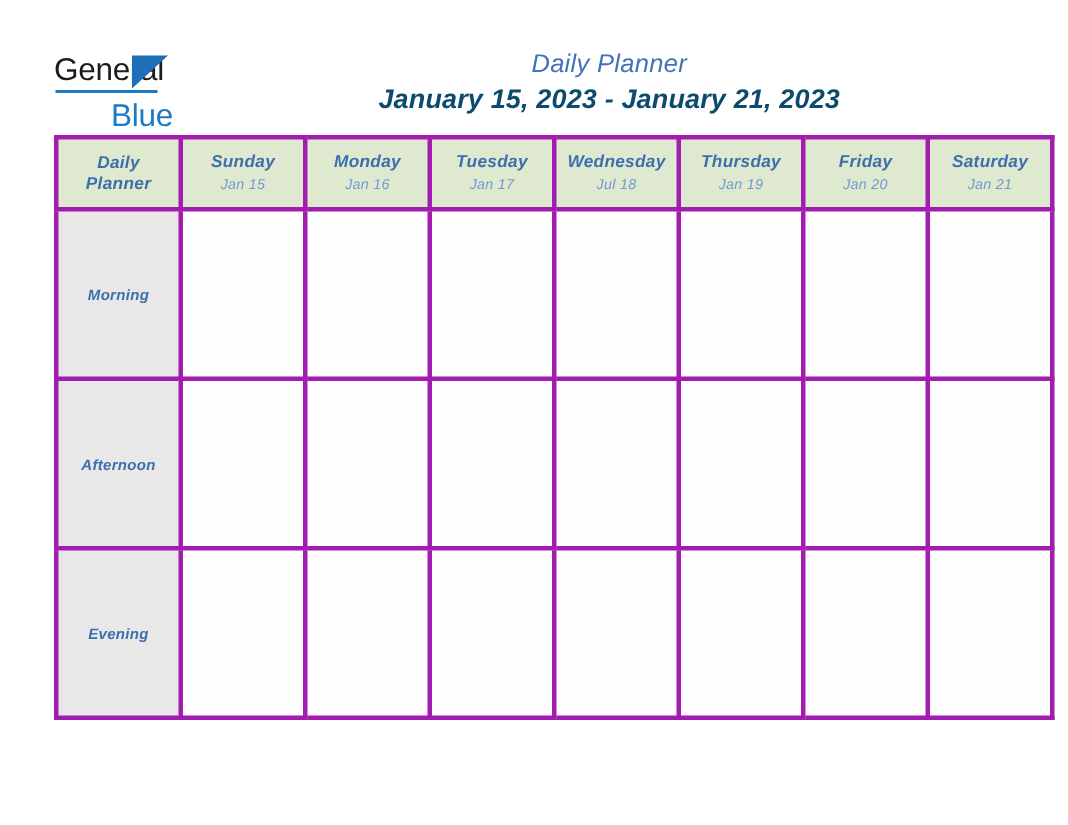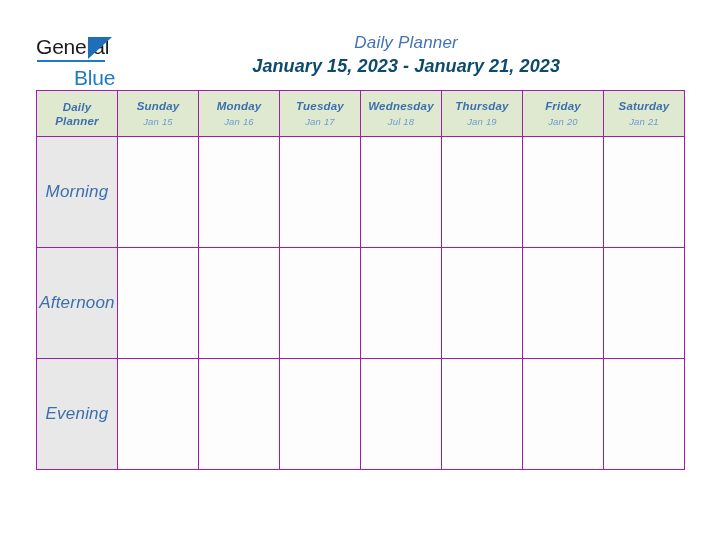--- a/index.html
+++ b/index.html
@@ -101,21 +101,21 @@
   .planner-table {
     position: absolute;
     left: 36px;
     top: 90px;
     width: 640px;
     border-collapse: collapse;
     table-layout: fixed;
   }
   .planner-table td,
   .planner-table th {
-    border: 1px solid #a21caf;
+    border: 3px solid #a21caf;
     padding: 0;
     margin: 0;
   }
 
   
   .head-row th {
     background: #dfe9cf;
     height: 45px;
     vertical-align: middle;
     text-align: center;
@@ -156,23 +156,23 @@
   .slot-row td {
     height: 110px;
     vertical-align: middle;
   }
   .slot-label {
     background: #e8e8e8;
     text-align: center;
   }
   .slot-label-text {
     font-family: "Liberation Sans", sans-serif;
-    font-size: 17px;
-    font-style: italic;
-    font-weight: normal;
+    font-size: 10px;
+    font-style: italic;
+    font-weight: bold;
     color: #3d6fad;
     letter-spacing: 0.2px;
   }
   .slot-cell {
     background: #fdfdfd;
   }
 </style>
 </head>
 <body>
 

